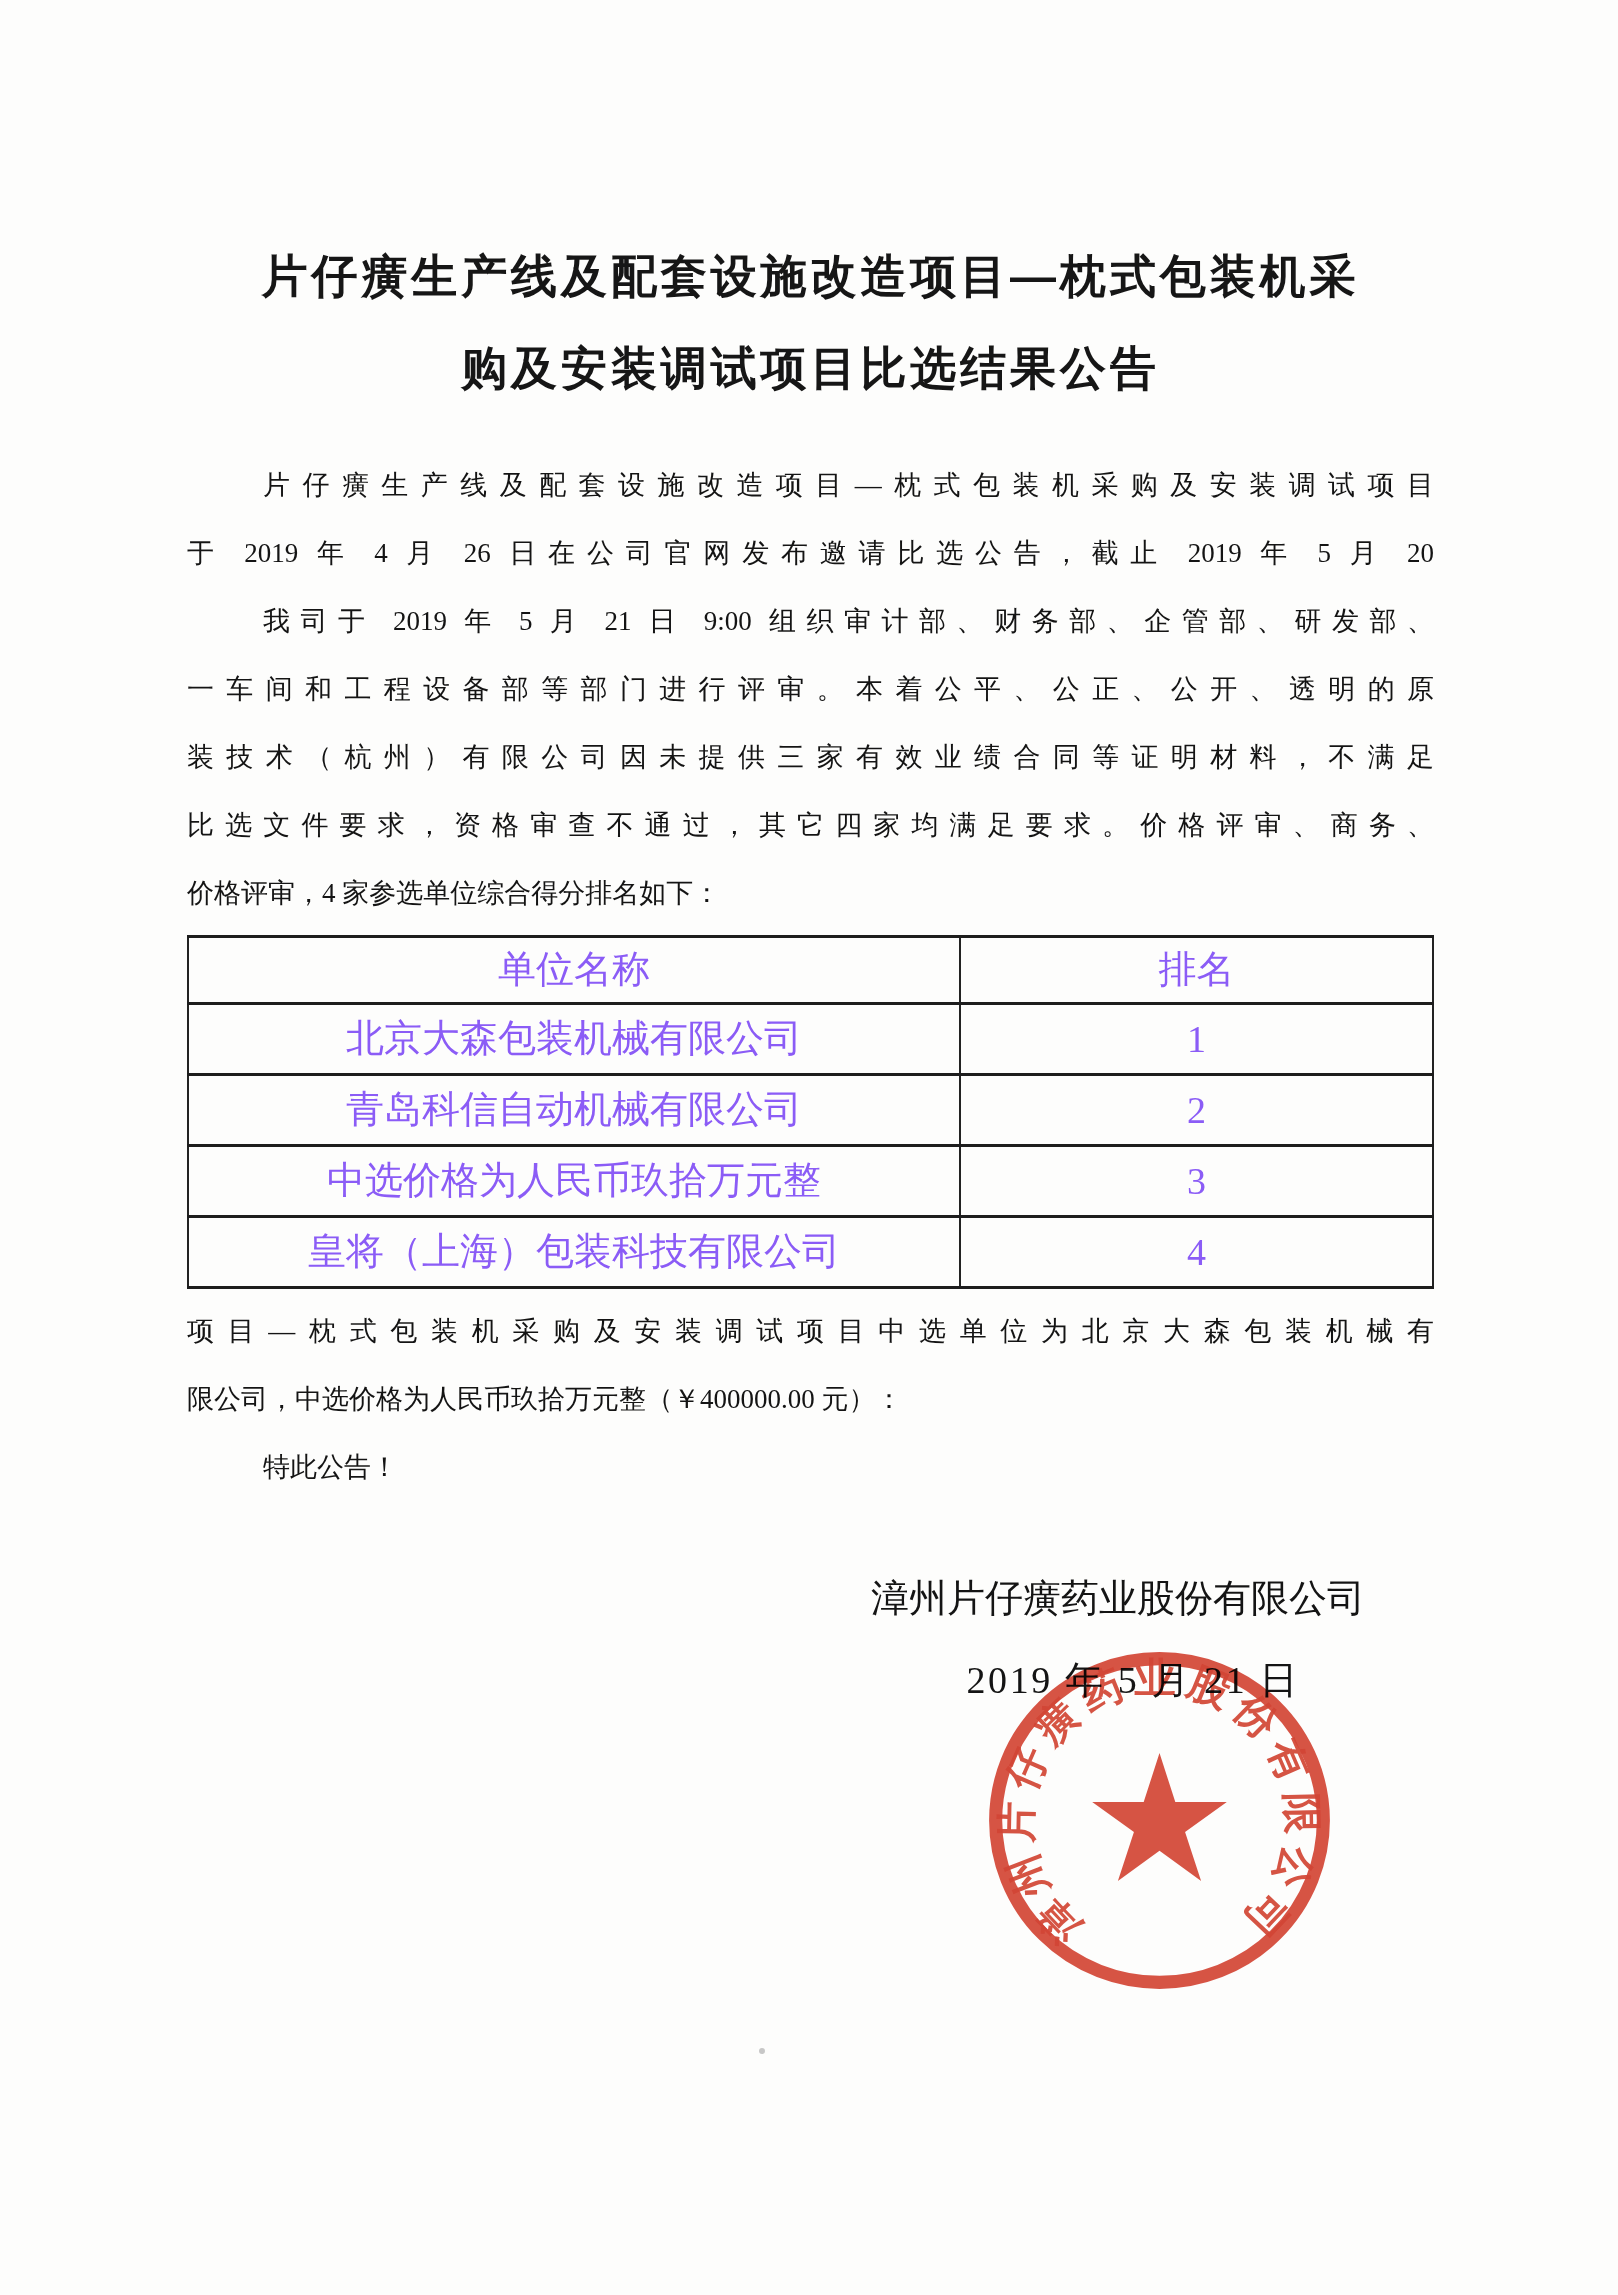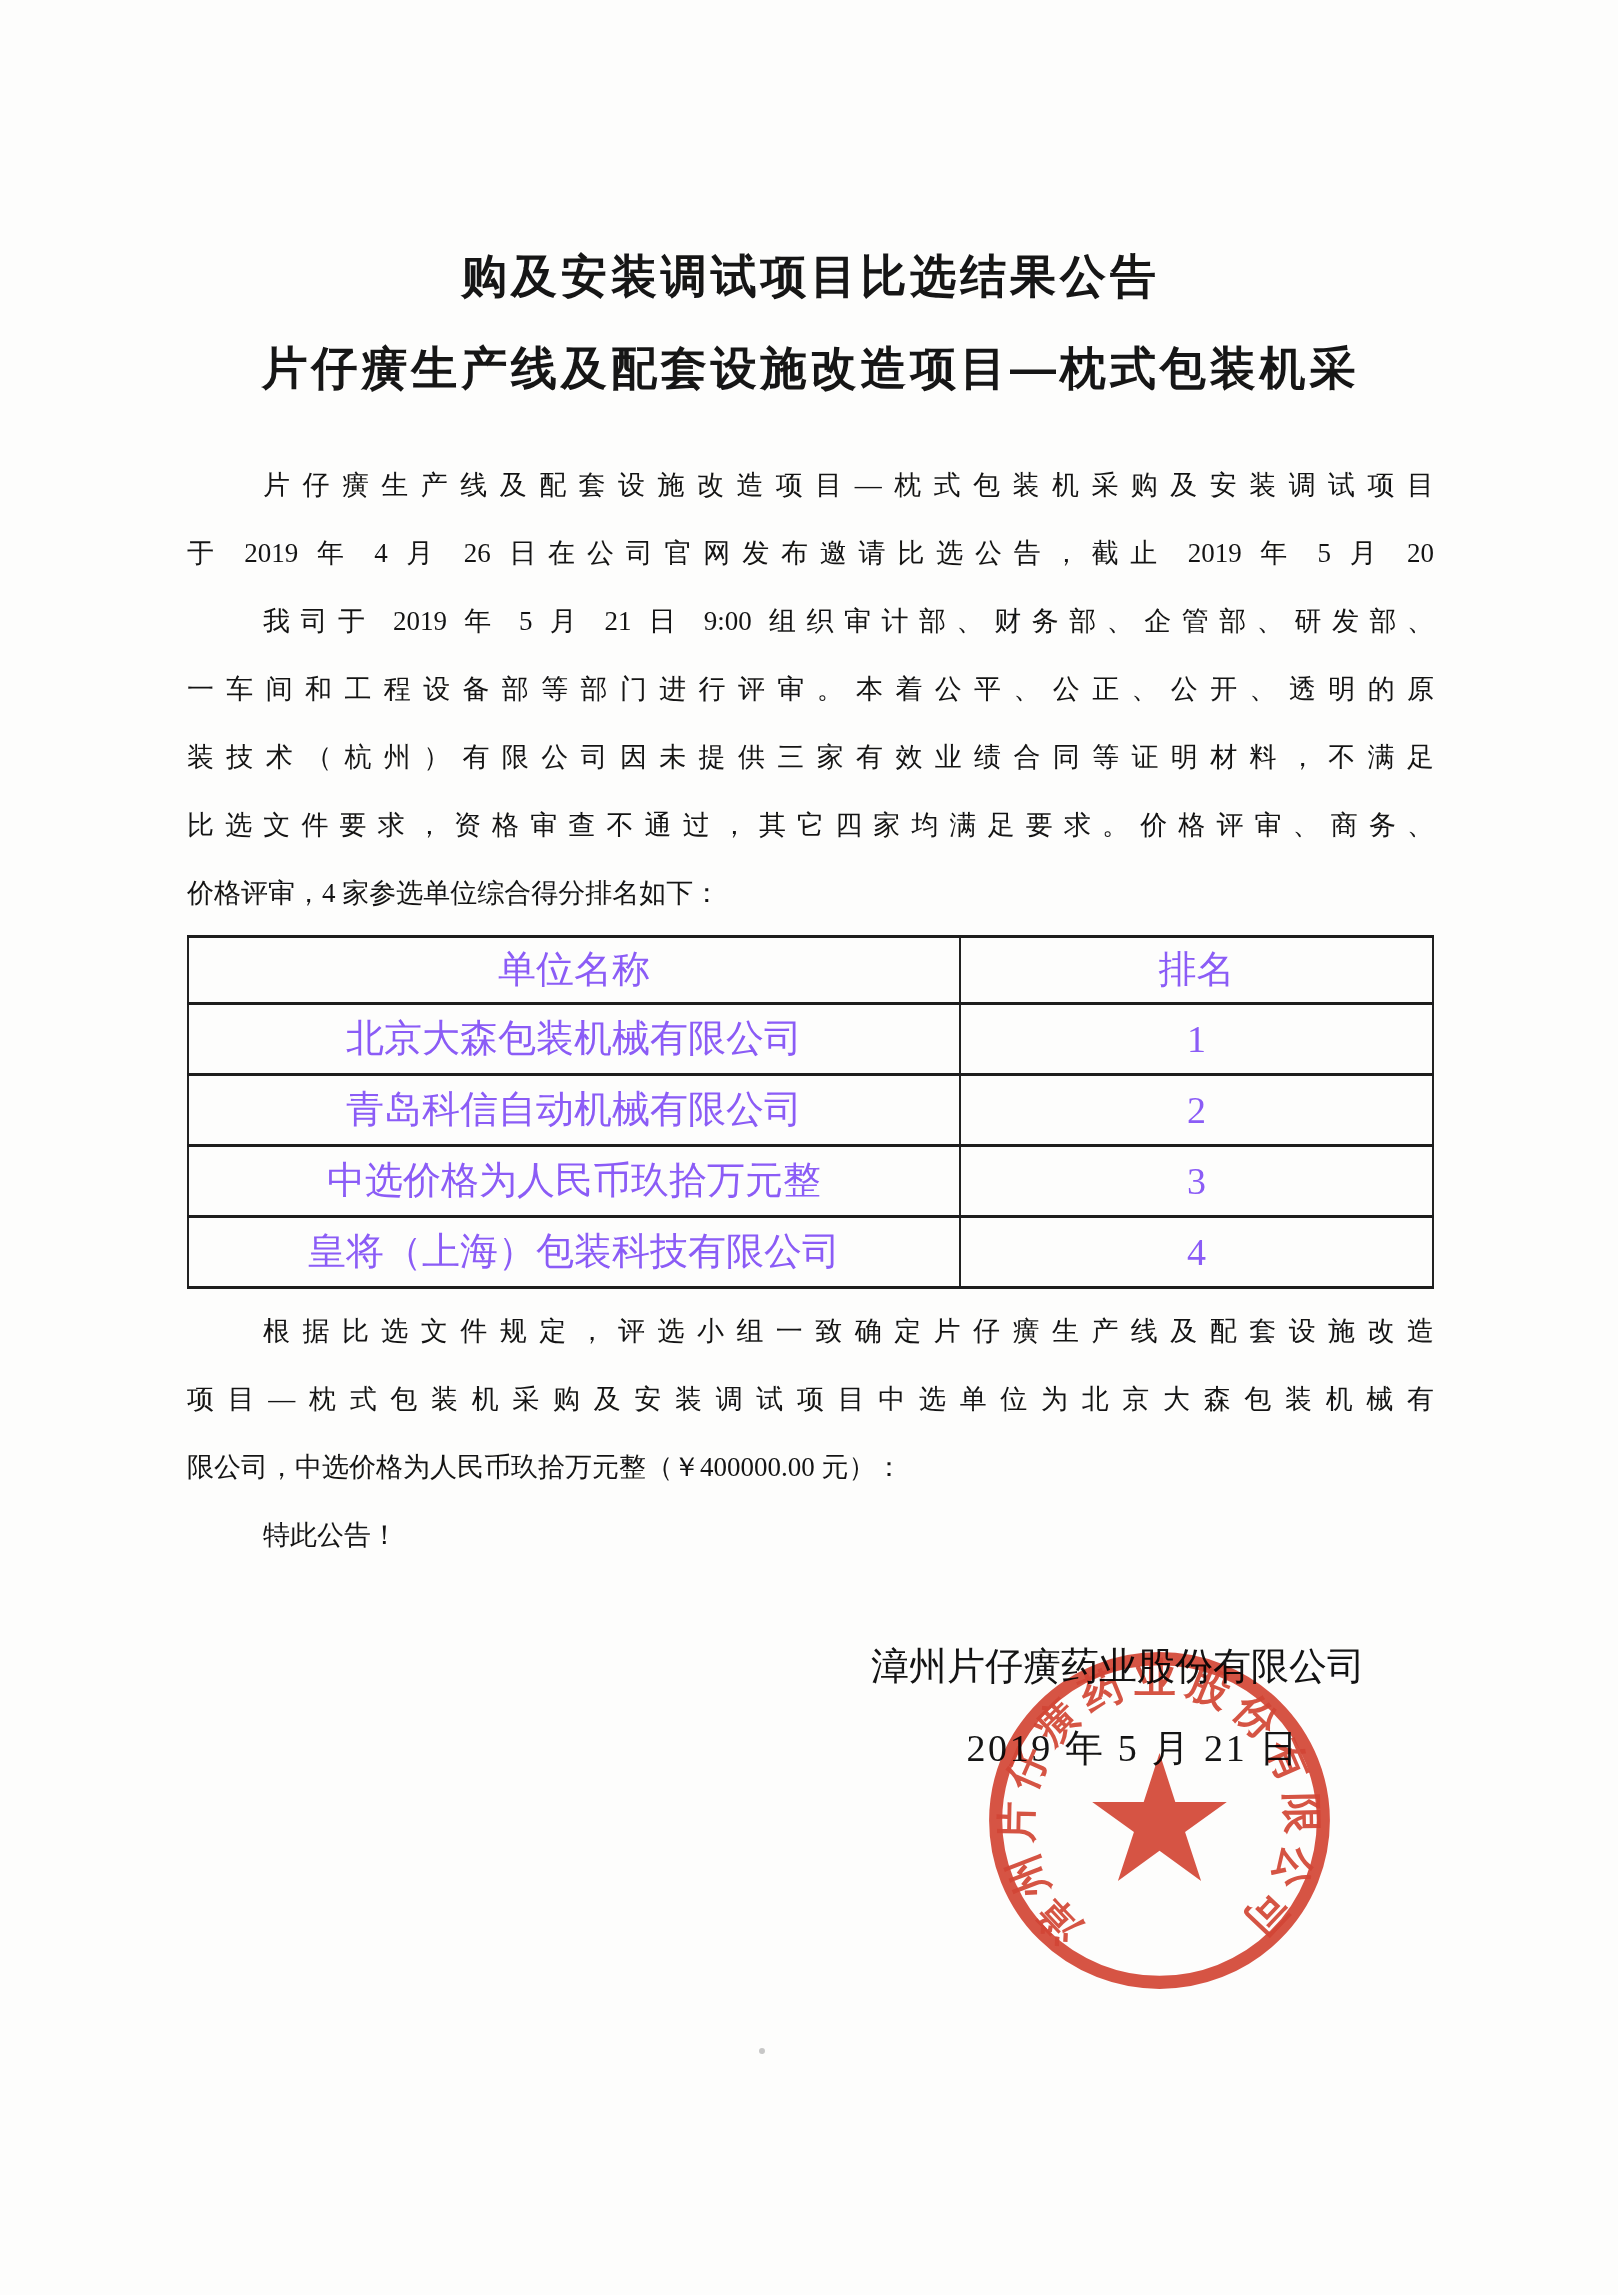--- a/index.html
+++ b/index.html
@@ -51,22 +51,22 @@
   .speck { position:absolute; left:759px; top:2048px; width:5.9px; height:5.9px;
            border-radius:50%; background:#9a9a9a; opacity:.55; }
 </style>
 </head>
 <body>
 
 <div class="sheet">
   <div class="page">
 
     <h1 class="title">
+      <span class="tline">片仔癀生产线及配套设施改造项目—枕式包装机采</span>
       <span class="tline">购及安装调试项目比选结果公告</span>
-      <span class="tline">片仔癀生产线及配套设施改造项目—枕式包装机采</span>
     </h1>
 
     <section class="body-text" id="paras-top">
         <div class="bline indent fill">片仔癀生产线及配套设施改造项目—枕式包装机采购及安装调试项目</div>
         <div class="bline fill">于 2019 年 4 月 26 日在公司官网发布邀请比选公告，截止 2019 年 5 月 20</div>
         <div class="bline indent fill">我司于 2019 年 5 月 21 日 9:00 组织审计部、财务部、企管部、研发部、</div>
         <div class="bline fill">一车间和工程设备部等部门进行评审。本着公平、公正、公开、透明的原</div>
         <div class="bline fill">装技术（杭州）有限公司因未提供三家有效业绩合同等证明材料，不满足</div>
         <div class="bline fill">比选文件要求，资格审查不通过，其它四家均满足要求。价格评审、商务、</div>
         <div class="bline">价格评审，4 家参选单位综合得分排名如下：</div>
@@ -97,21 +97,20 @@
             <td>3</td>
           </tr>
           <tr>
             <td>皇将（上海）包装科技有限公司</td>
             <td>4</td>
           </tr>
         </tbody>
     </table>
 
     <section class="body-text closing" id="paras-bottom">
-        <div class="bline indent fill">根据比选文件规定，评选小组一致确定片仔癀生产线及配套设施改造</div>
         <div class="bline fill">项目—枕式包装机采购及安装调试项目中选单位为北京大森包装机械有</div>
         <div class="bline">限公司，中选价格为人民币玖拾万元整（￥400000.00 元）：</div>
         <div class="bline indent">特此公告！</div>
       </section>
 
     <div class="signature">
       <div>漳州片仔癀药业股份有限公司</div>
       <div class="sig-date">2019 年 5 月 21 日</div>
     </div>
 

